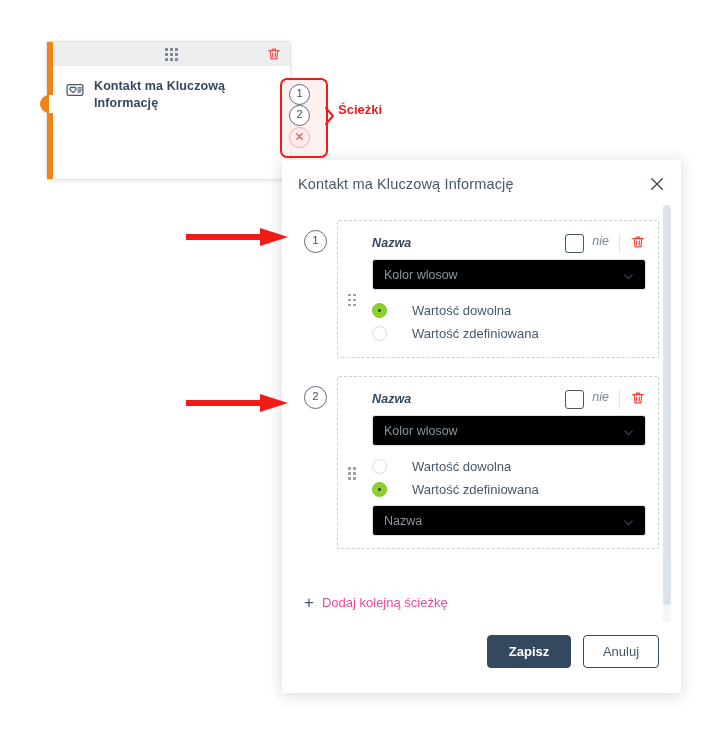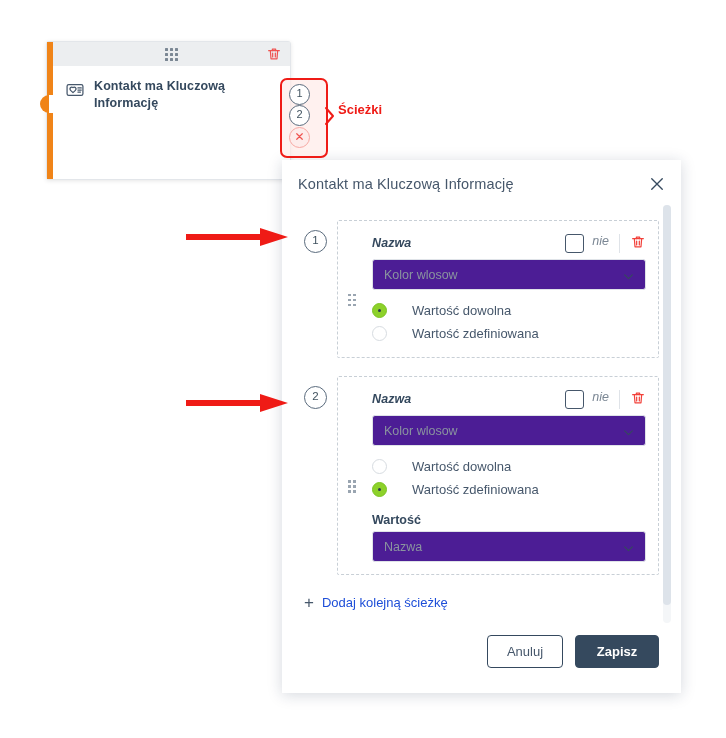--- a/index.html
+++ b/index.html
@@ -340,21 +340,21 @@
   }
   .card-fields {
     flex: 1 1 auto;
     padding-left: 22px;
   }
   .select {
     position: relative;
     height: 31px;
     border: 1px solid #dfe3e8;
     border-radius: 3px;
-    background: #4c1d95;
+    background: #000000;
     display: flex;
     align-items: center;
     padding: 0 30px 0 11px;
     box-sizing: border-box;
     margin-top: 4px;
   }
   .select-value {
     font-size: 12.5px;
     color: #8a949f;
   }
@@ -418,21 +418,21 @@
     gap: 8px;
     z-index: 9;
   }
   #add-path-plus {
     font-size: 17px;
     color: #46576b;
     line-height: 1;
   }
   #add-path-label {
     font-size: 13px;
-    color: #1d4ed8;
+    color: #ec4899;
   }
   #dialog-footer {
     position: absolute;
     left: 0;
     right: 0;
     bottom: 0;
     height: 70px;
     background: #ffffff;
     display: flex;
     align-items: center;
@@ -654,21 +654,20 @@
               <div class="radio-opt">
                 <span class="radio"></span>
                 <span class="radio-label">Wartość dowolna</span>
               </div>
               <div class="radio-opt">
                 <span class="radio checked"></span>
                 <span class="radio-label">Wartość zdefiniowana</span>
               </div>
             </div>
 
-            <div class="sub-label">Wartość</div>
             <div class="select">
               <span class="select-value">Nazwa</span>
               <span class="select-chevron">
                 <svg viewBox="0 0 24 24" width="13" height="13" fill="none" stroke="currentColor" stroke-width="2.2" stroke-linecap="round" stroke-linejoin="round">
                   <path d="M5 9l7 7 7-7"></path>
                 </svg>
               </span>
             </div>
           </div>
         </div>
@@ -677,17 +676,17 @@
     </div>
 
   </div>
 
   <div id="add-path">
     <span id="add-path-plus">+</span>
     <span id="add-path-label">Dodaj kolejną ścieżkę</span>
   </div>
 
   <div id="dialog-footer">
+    <button id="btn-save">Zapisz</button>
     <button id="btn-cancel">Anuluj</button>
-    <button id="btn-save">Zapisz</button>
   </div>
 
 </div>
 
 </body></html>

